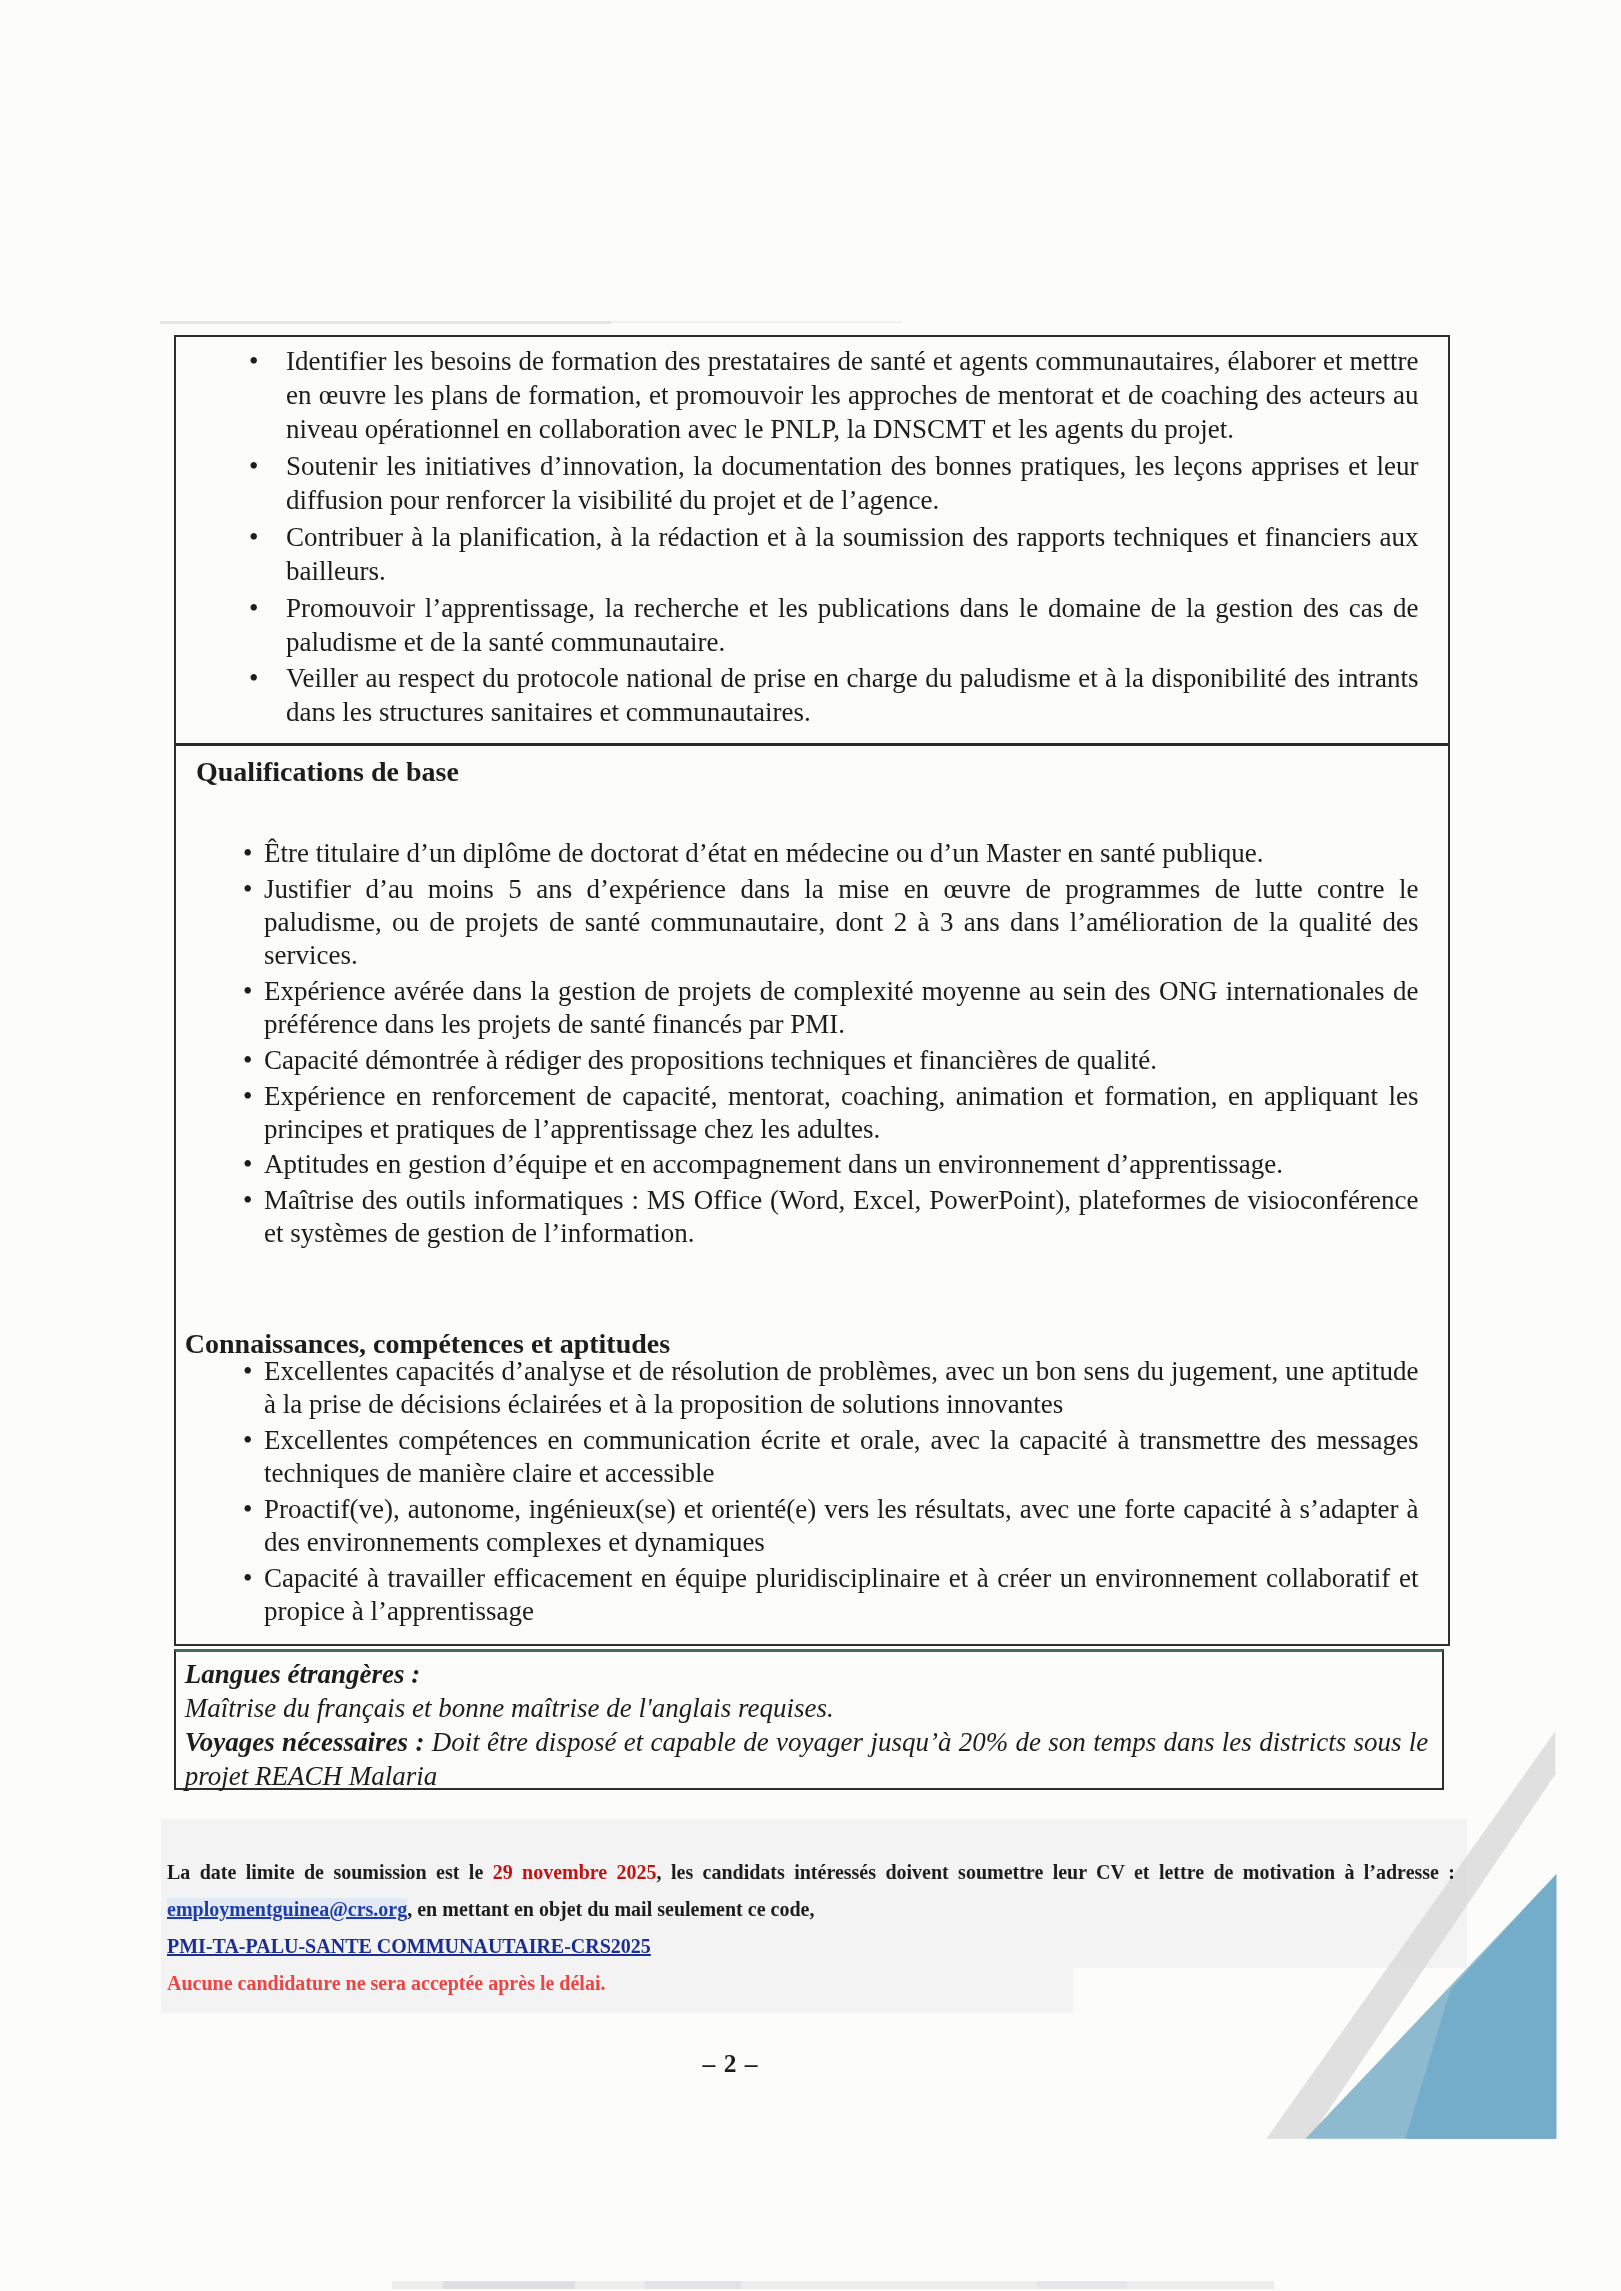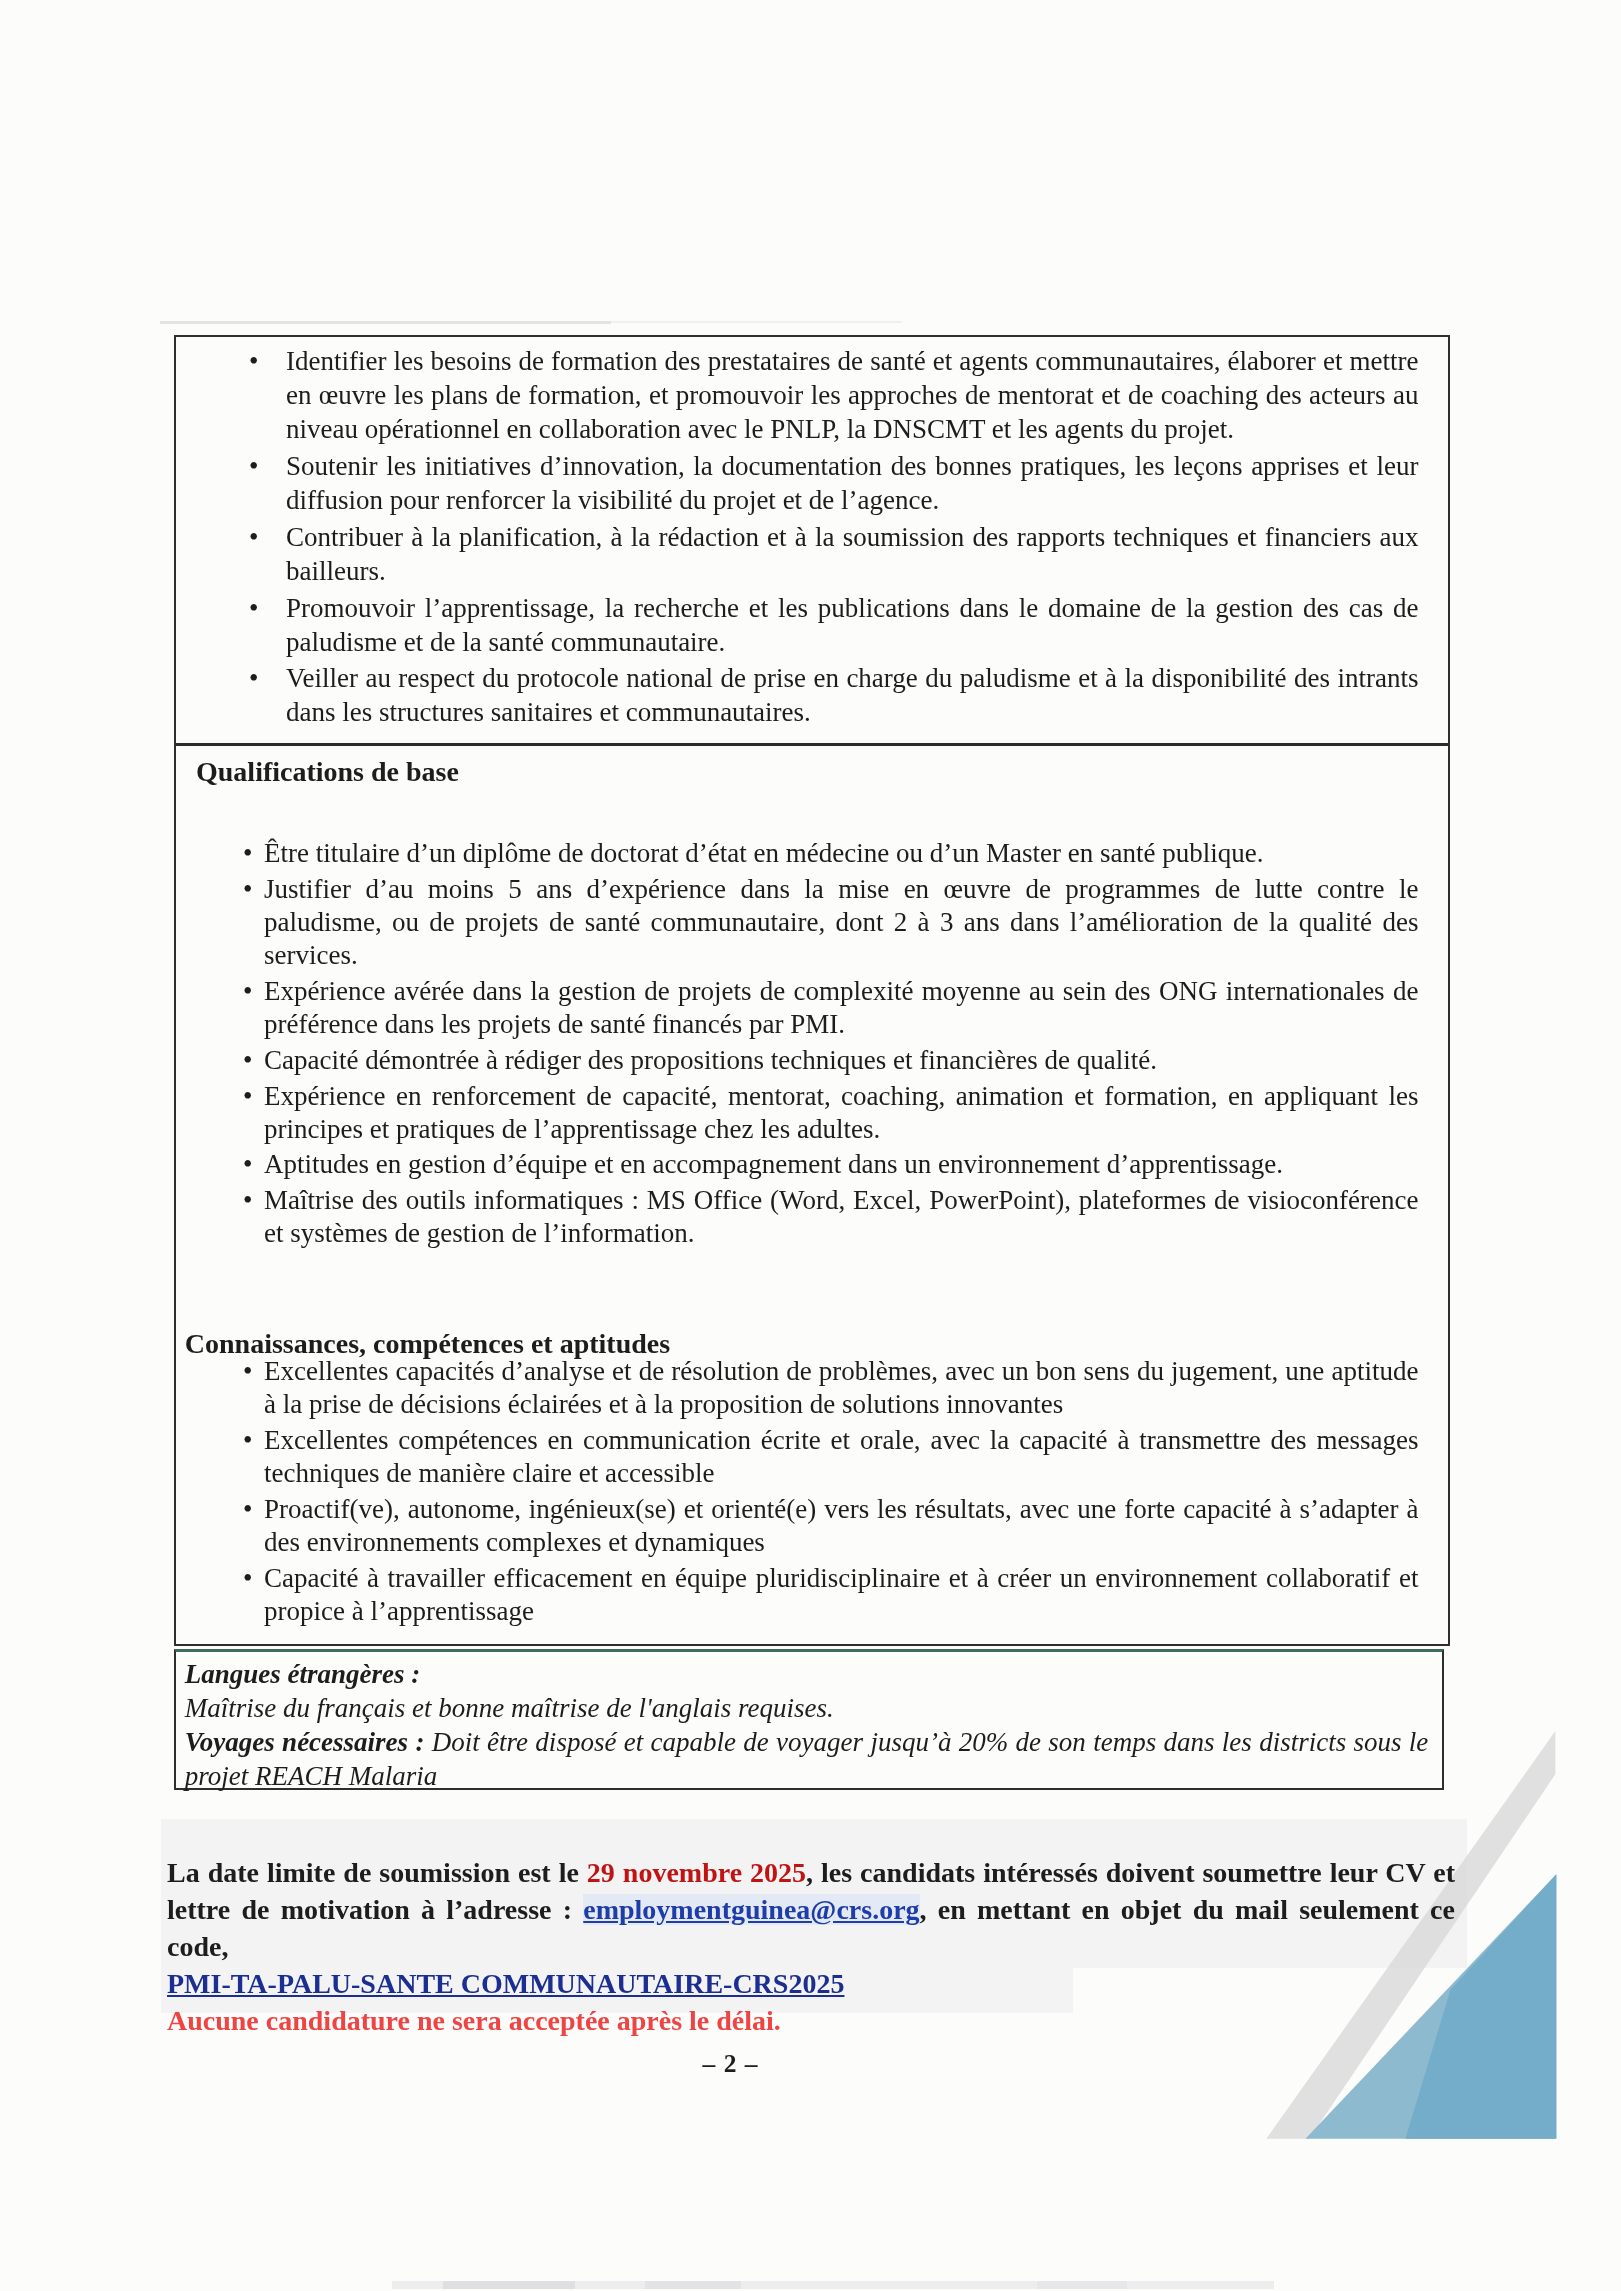--- a/index.html
+++ b/index.html
@@ -46,21 +46,21 @@
   #skills-heading{top:990px;}
   #skills-list{top:1006px;}
 
   #languages-box .inner{padding:4.9px 13.7px 0 8.8px;font-size:27px;line-height:34px;font-style:italic;}
   #languages-box p{margin:0;text-align:justify;}
   .bold{font-weight:bold;}
 
   
   #footer{
     position:absolute;left:167px;top:1854px;width:1288px;
-    font-weight:bold;font-size:28px;line-height:37px;text-align:justify;
+    font-weight:bold;font-size:20px;line-height:37px;text-align:justify;
   }
   .red-date{color:#c01414;}
   .warning-line{display:block;color:#ef4444;}
   .email-link{color:#1f3da8;text-decoration:underline;background:#e3eaf6;cursor:pointer;}
   .code-link{display:block;color:#1b2f92;text-decoration:underline;cursor:pointer;}
 
   #page-number{
     position:absolute;left:647px;top:2049px;width:167px;text-align:center;
     font-size:25.5px;font-weight:bold;letter-spacing:1px;
   }

